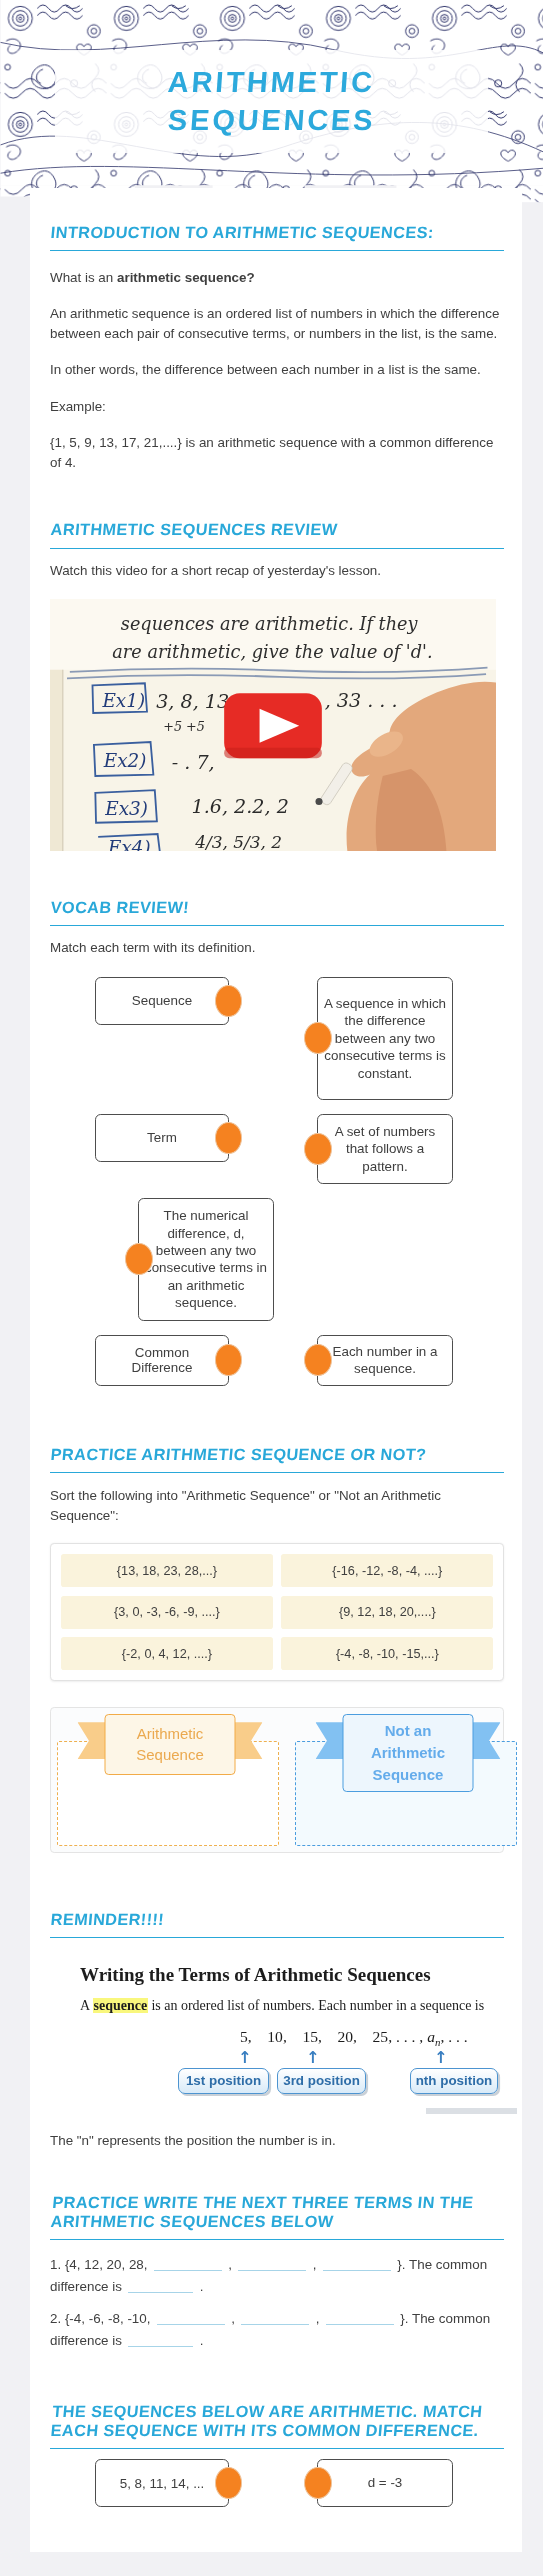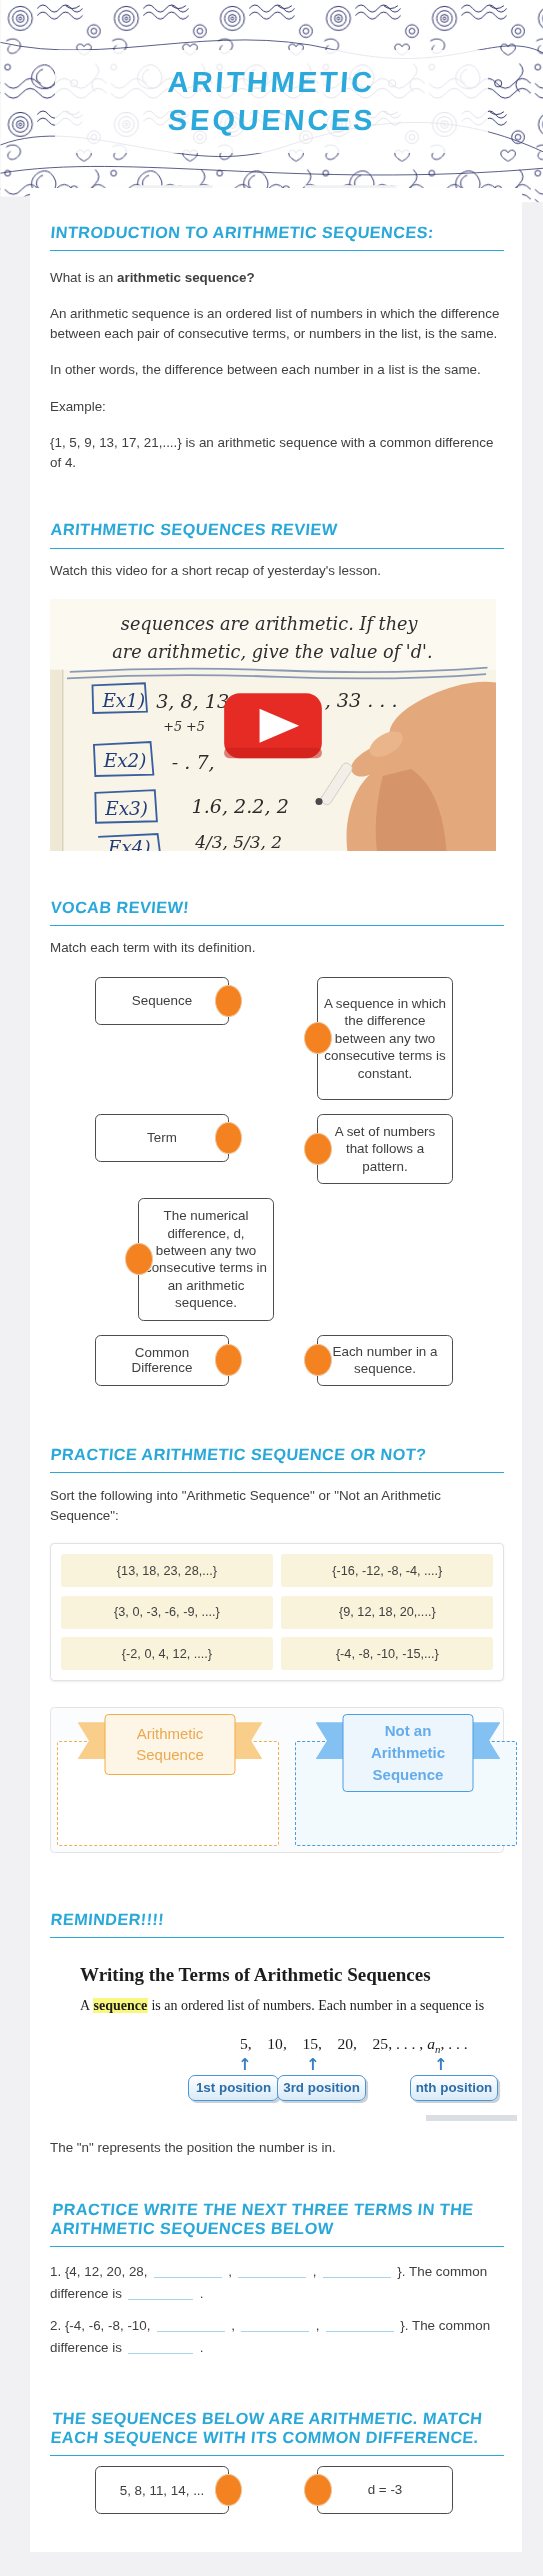--- a/index.html
+++ b/index.html
@@ -58,21 +58,21 @@
   .ribbon-label{position:relative;margin:0 auto;width:112px;border-radius:4.2px;text-align:center;
         font-size:15px;line-height:1.45;padding:7.8px 8.5px;z-index:3;}
   .label-orange{background:#fdf6e7;border:1.4px solid #f2ab47;color:#eba94f;}
   .label-blue{background:#edf6fd;border:1.4px solid #4b9ddf;color:#64aceb;}
   
   .book{margin-top:11.3px;font-family:"Liberation Serif", serif;color:#1d1d1d;position:relative;
         width:467px;overflow:hidden;}
   .book-title{font-size:19px;font-weight:bold;margin:14px 0 0 30px;white-space:nowrap;}
   .book-para{font-size:14px;line-height:1.45;margin:10px 0 0 30px;white-space:nowrap;}
   .hl{background:#f9f77d;font-weight:bold;padding:0 0.7px;}
-  .seq-line{font-size:15.6px;margin:19px 0 0 190px;white-space:pre;}
+  .seq-line{font-size:15.6px;margin:12px 0 0 190px;white-space:pre;}
   .pos-area{position:relative;height:65px;margin-top:1.4px;}
   .up-arrow{position:absolute;top:-1.4px;color:#3a7fc1;font-size:16.3px;font-weight:bold;
         font-family:"DejaVu Sans", sans-serif;}
   .pos-box{position:absolute;top:18.4px;height:24px;border:1.4px solid #4d94d0;border-radius:7px;
         background:linear-gradient(#ffffff,#d8eaf8);box-shadow:2.1px 2.1px 0 #c9d0d7;
         color:#2e6da8;font-family:"Liberation Sans",sans-serif;font-weight:bold;font-size:13.4px;
         display:flex;align-items:center;justify-content:center;}
   .pos-nth::first-letter{font-style:italic;font-family:"Liberation Serif",serif;}
   .book-edge{position:absolute;right:0;bottom:0;width:91px;height:6.4px;background:#dbdfe4;}
   .note{font-size:13.4px;margin-top:18.4px;}
@@ -293,21 +293,21 @@
         <div class="divider"></div>
 
         <div class="book">
           <div class="book-title">Writing the Terms of Arithmetic Sequences</div>
           <div class="book-para"><span>A </span><span class="hl">sequence</span><span> is an ordered list of numbers. Each number in a sequence is</span></div>
           <div class="seq-line"><span>5,    10,    15,    20,    25, . . . , </span><i class="vn">a</i><sub><i class="vn">n</i></sub><span>, . . .</span></div>
           <div class="pos-area">
             <span class="up-arrow" style="left:188px;">↑</span>
             <span class="up-arrow" style="left:256px;">↑</span>
             <span class="up-arrow" style="left:384px;">↑</span>
-            <div class="pos-box" style="left:138px;width:89px;">1st position</div>
+            <div class="pos-box" style="left:128px;width:89px;">1st position</div>
             <div class="pos-box" style="left:227px;width:87px;">3rd position</div>
             <div class="pos-box pos-nth" style="left:360px;width:86px;">nth position</div>
           </div>
           <div class="book-edge"></div>
         </div>
 
         <div class="note">The "n" represents the position the number is in.</div>
       </div>
 
       <div class="section" style="margin-top:45px;">

